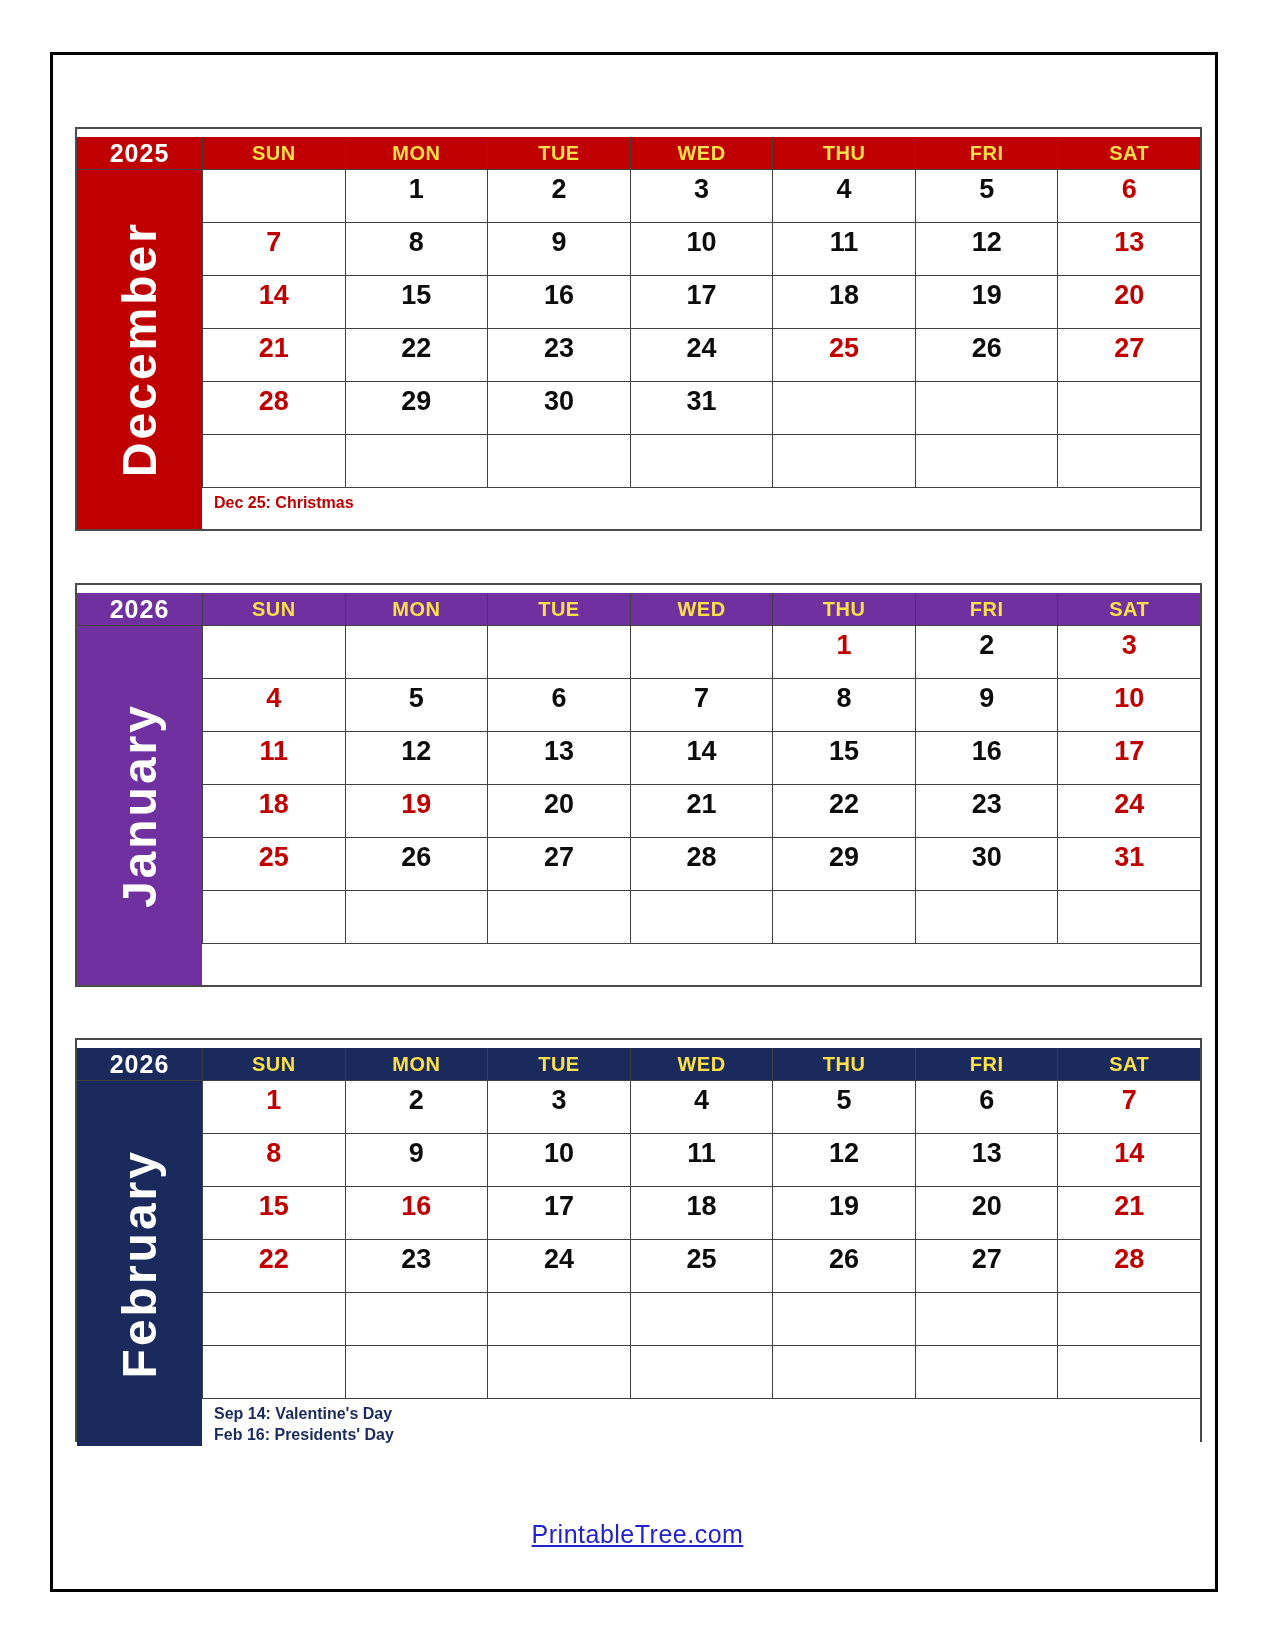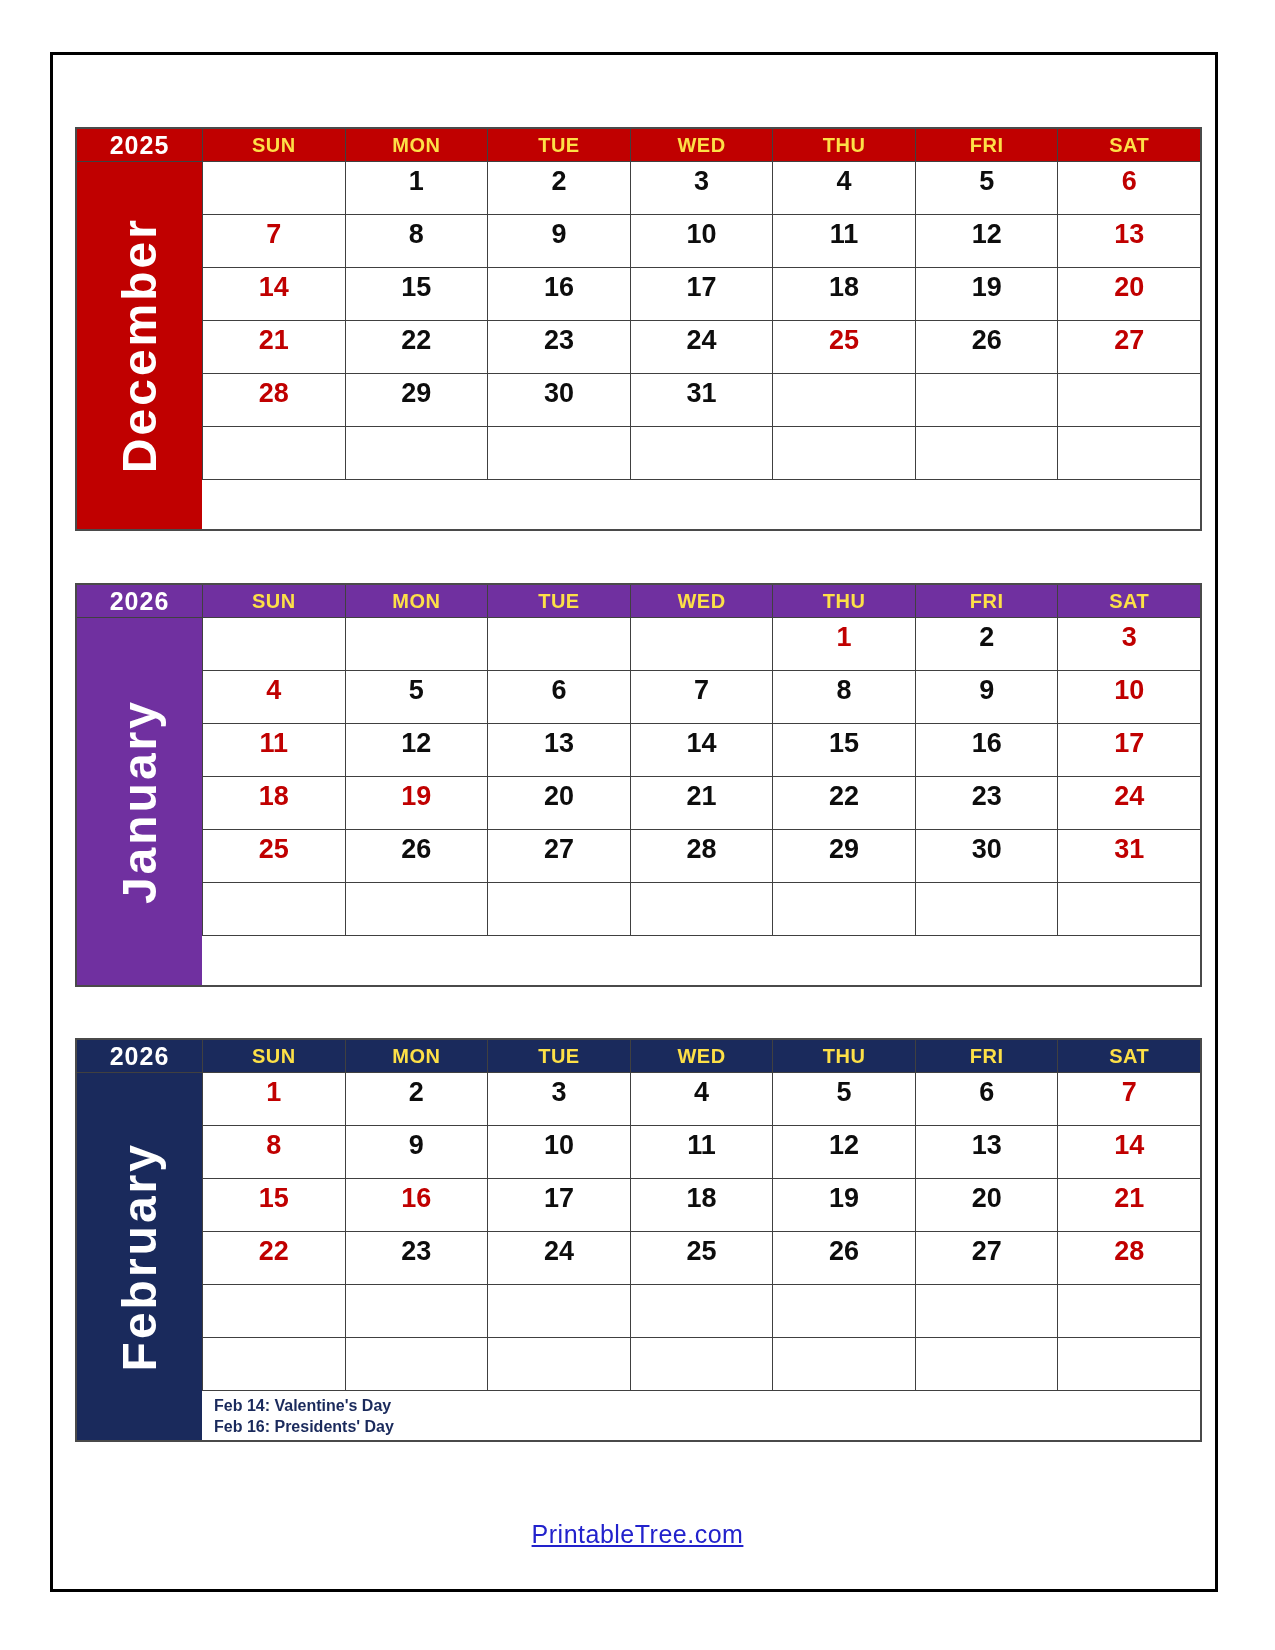--- a/index.html
+++ b/index.html
@@ -14,21 +14,21 @@
   }
   
   .month{
     position:absolute;left:75px;width:1127px;height:404px;
     display:flex;flex-direction:column;box-sizing:border-box;
     border:2px solid #4a4a4a;background:#fff;
   }
   .month.m0{top:127px}
   .month.m1{top:583px}
   .month.m2{top:1038px}
-  .header-row{flex:0 0 33px;display:flex;box-sizing:border-box;border-bottom:1px solid var(--grid,#404040);}
+  .header-row{flex:0 0 33px;display:flex;box-sizing:border-box;border-bottom:1px solid var(--grid,#404040);margin-top:8px;}
   .year-cell{
     flex:0 0 125px;background:var(--theme);color:#fff;
     display:flex;align-items:center;justify-content:center;
     font-weight:bold;font-size:25px;letter-spacing:1px;box-sizing:border-box;
   }
   .dayhead{
     flex:1;background:var(--theme);color:#fde047;
     display:flex;align-items:center;justify-content:center;
     font-weight:bold;font-size:20px;letter-spacing:.5px;
     border-left:1px solid var(--grid,#404040);box-sizing:border-box;
@@ -133,20 +133,23 @@
           </div>
           <div class="week">
             <div class="date-cell"></div>
             <div class="date-cell"></div>
             <div class="date-cell"></div>
             <div class="date-cell"></div>
             <div class="date-cell"></div>
             <div class="date-cell"></div>
             <div class="date-cell"></div>
           </div>
+          <div class="holiday-row">
+            <div class="holiday-note">Dec 25: Christmas</div>
+          </div>
       </div>
     </div>
   </section>
 
   <section class="month m1" style="--theme: #7030A0;">
     <div class="header-row">
       <div class="year-cell">2026</div>
     <div class="dayhead">SUN</div>
         <div class="dayhead">MON</div>
         <div class="dayhead">TUE</div>
@@ -282,21 +285,21 @@
           <div class="week">
             <div class="date-cell"></div>
             <div class="date-cell"></div>
             <div class="date-cell"></div>
             <div class="date-cell"></div>
             <div class="date-cell"></div>
             <div class="date-cell"></div>
             <div class="date-cell"></div>
           </div>
           <div class="holiday-row">
-            <div class="holiday-note">Feb 14: Valentine's Day</div>
+            <div class="holiday-note">Sep 14: Valentine's Day</div>
             <div class="holiday-note">Feb 16: Presidents' Day</div>
           </div>
       </div>
     </div>
   </section>
 </main>
 
 <div class="footer">
   <a class="footer-link" href="#" style="color: rgb(34, 34, 204);">PrintableTree.com</a>
 </div>

